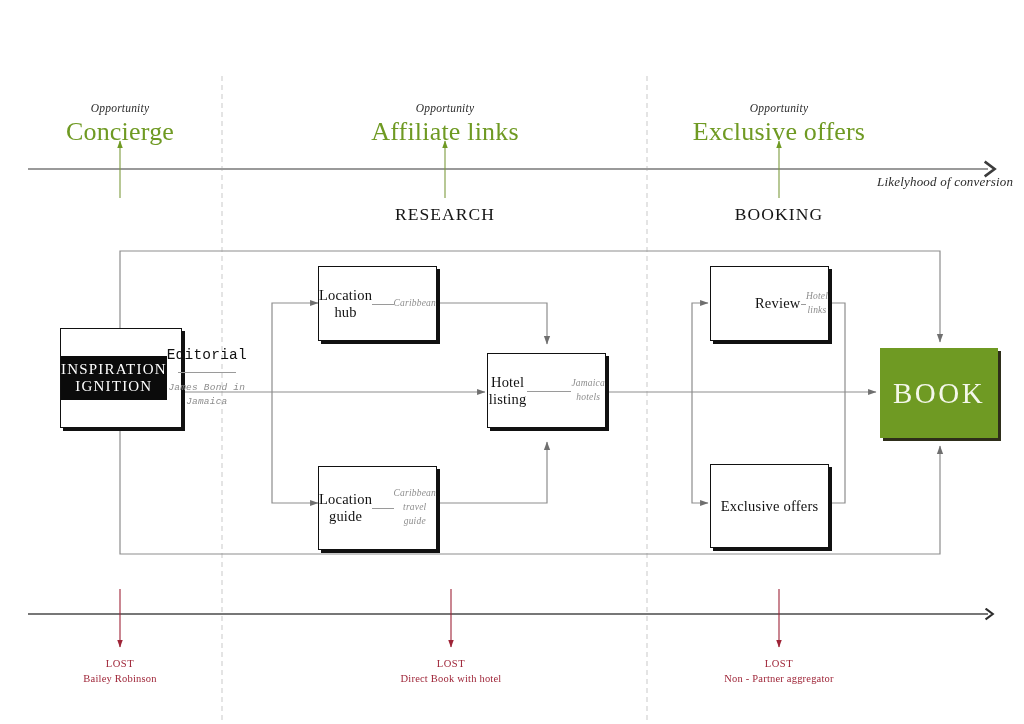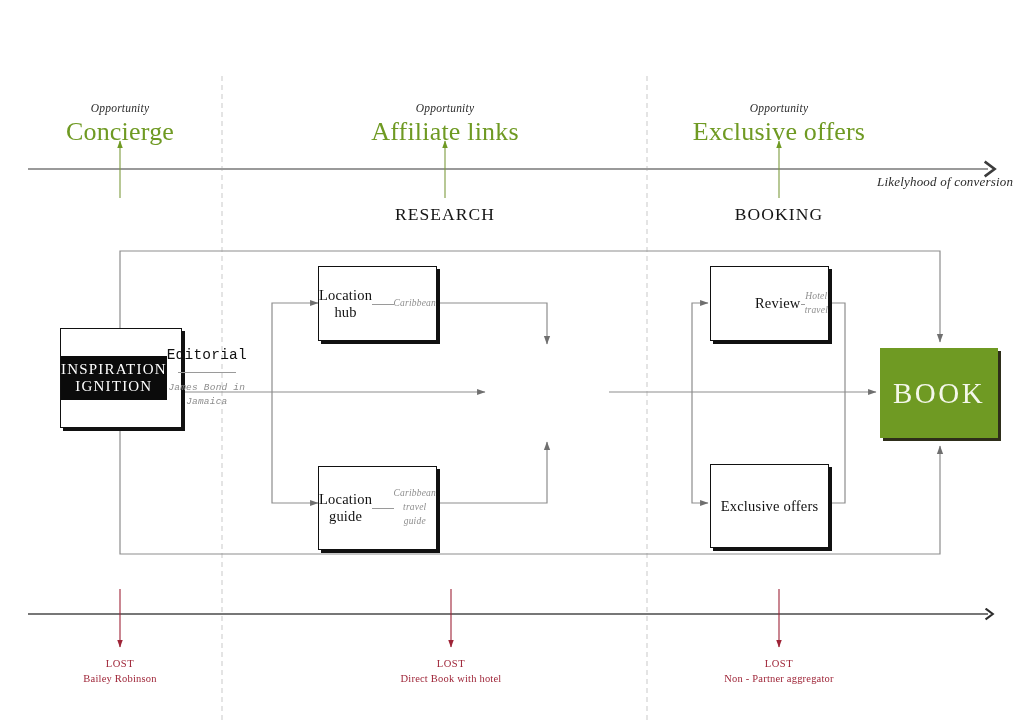--- a/index.html
+++ b/index.html
@@ -273,25 +273,30 @@
 
   <div class="node" style="left:318px; top:430px; width:119px; height:84px;">
     <div class="node-title">Location guide</div>
     <div class="node-rule"></div>
     <div class="node-sub">
       <span>Caribbean</span><br>
       <span>travel guide</span>
     </div>
   </div>
 
+  <div class="node" style="left:487px; top:317px; width:119px; height:75px;">
+    <div class="node-title">Hotel listing</div>
+    <div class="node-rule"></div>
+    <div class="node-sub">Jamaica hotels</div>
+  </div>
 
   <div class="node" style="left:710px; top:230px; width:119px; height:75px;padding-left:44px;">
     <div class="node-title">Review</div>
     <div class="node-rule"></div>
-    <div class="node-sub">Hotel travel</div>
+    <div class="node-sub">Hotel links</div>
   </div>
 
   <div class="node no-sub" style="left:710px; top:428px; width:119px; height:84px;">
     <div class="node-title">Exclusive offers</div>
   </div>
 
   <div class="book" style="left:880px; top:312px; width:118px; height:90px;">
     <span class="book-label">BOOK</span>
   </div>
 

